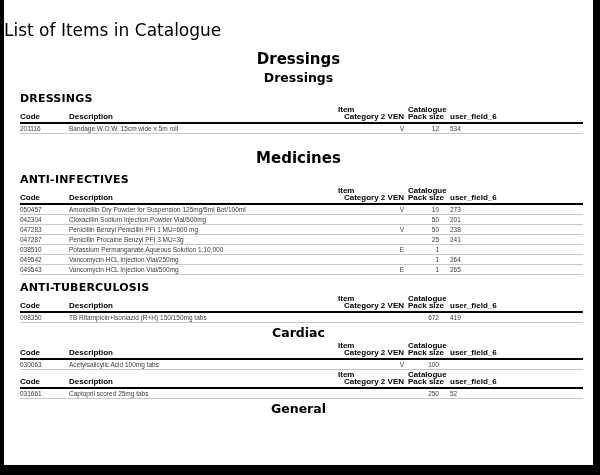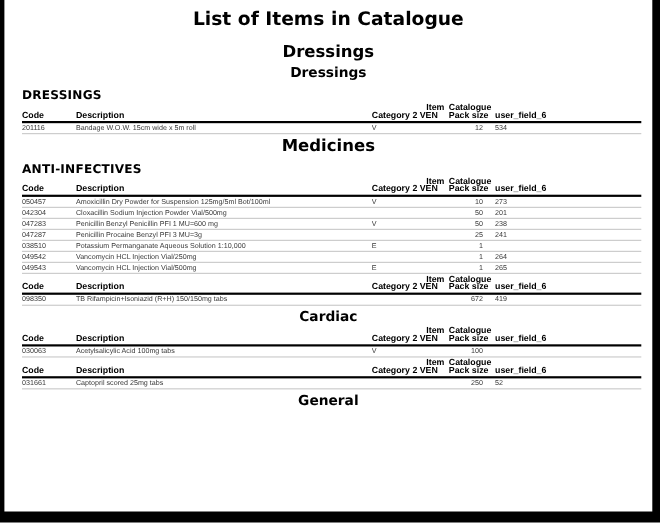--- a/index.html
+++ b/index.html
@@ -5,38 +5,38 @@
   :root{
     --surround:#000000; --page:#ffffff; --ink:#000000; --row-ink:#3a3a3a; --divider:#c8c8c8;
   }
   *{box-sizing:border-box; margin:0; padding:0;}
   html,body{width:600px; height:475px; overflow:hidden;}
   body{background:var(--surround); font-family:"DejaVu Sans","Liberation Sans",sans-serif;}
   .page{
     margin-left:4px; width:589px; height:465px; background:var(--page);
     color:var(--ink); overflow:hidden;
   }
-  .report-title{margin-top:8px; font-size:17px; line-height:20px; font-weight:bold; text-align:center;}
+  .report-title{margin-top:20px; font-size:17px; line-height:20px; font-weight:normal; text-align:left;}
   .h1{margin-top:10px; font-size:15px; line-height:18px; font-weight:bold; text-align:center;}
-  .table-section + .h1{margin-top:1px;}
+  .table-section + .h1{margin-top:15px;}
   .h2{margin-top:2px; font-size:12.5px; line-height:16px; font-weight:bold; text-align:center;}
   .sec-heading{
     margin-top:7px; margin-left:16px; font-size:11px; line-height:12px; font-weight:bold;
     letter-spacing:.2px;
   }
   .tbl{margin-left:16px; width:563px; font-family:"Liberation Sans",sans-serif;}
   .frow{display:flex; align-items:flex-end;}
   .c{white-space:nowrap; overflow:hidden;}
   .c.code{flex:none; width:38px;}
   .c.desc{flex:none; width:280px;padding-left:11px;}
-  .c.ven {flex:none; width:66px; text-align:left;}
+  .c.ven {flex:none; width:66px; text-align:right;}
   .c.pack{flex:none; width:43px; padding-left:4px;}
   .c.uf6 {flex:1; padding-left:3px;margin-top:34px;}
   .hdr1{height:9px;  font-size:8px; line-height:9px;  font-weight:bold;}
-  .hdr1 .ven{text-align:right;}
+  .hdr1 .ven{text-align:left;}
   .hdr2{height:10px; font-size:8px; line-height:10px; font-weight:bold; border-bottom:2px solid var(--ink);}
   .trow{height:10px; font-size:6.5px; line-height:8px; color:var(--row-ink); border-bottom:1px solid var(--divider);}
   .trow .pack{text-align:right; padding-right:8px; padding-left:0;}
 </style>
 </head>
 <body>
 
 <div class="page">
   <div class="report-title">List of Items in Catalogue</div>
   <div>
@@ -135,20 +135,21 @@
     <div class="c code">049543</div>
     <div class="c desc">Vancomycin HCL Injection Vial/500mg</div>
     <div class="c ven">E</div>
     <div class="c pack">1</div>
     <div class="c uf6">265</div>
   </div>
           </div>
     </div>
   </div>
       <div class="table-section">
+    <div class="sec-heading">ANTI-TUBERCULOSIS</div>
     <div class="tbl">
       <div class="frow hdr1">
         <div class="c code"></div>
         <div class="c desc"></div>
         <div class="c ven">Item</div>
         <div class="c pack">Catalogue</div>
         <div class="c uf6"></div>
       </div>
       <div class="frow hdr2">
         <div class="c code">Code</div>

